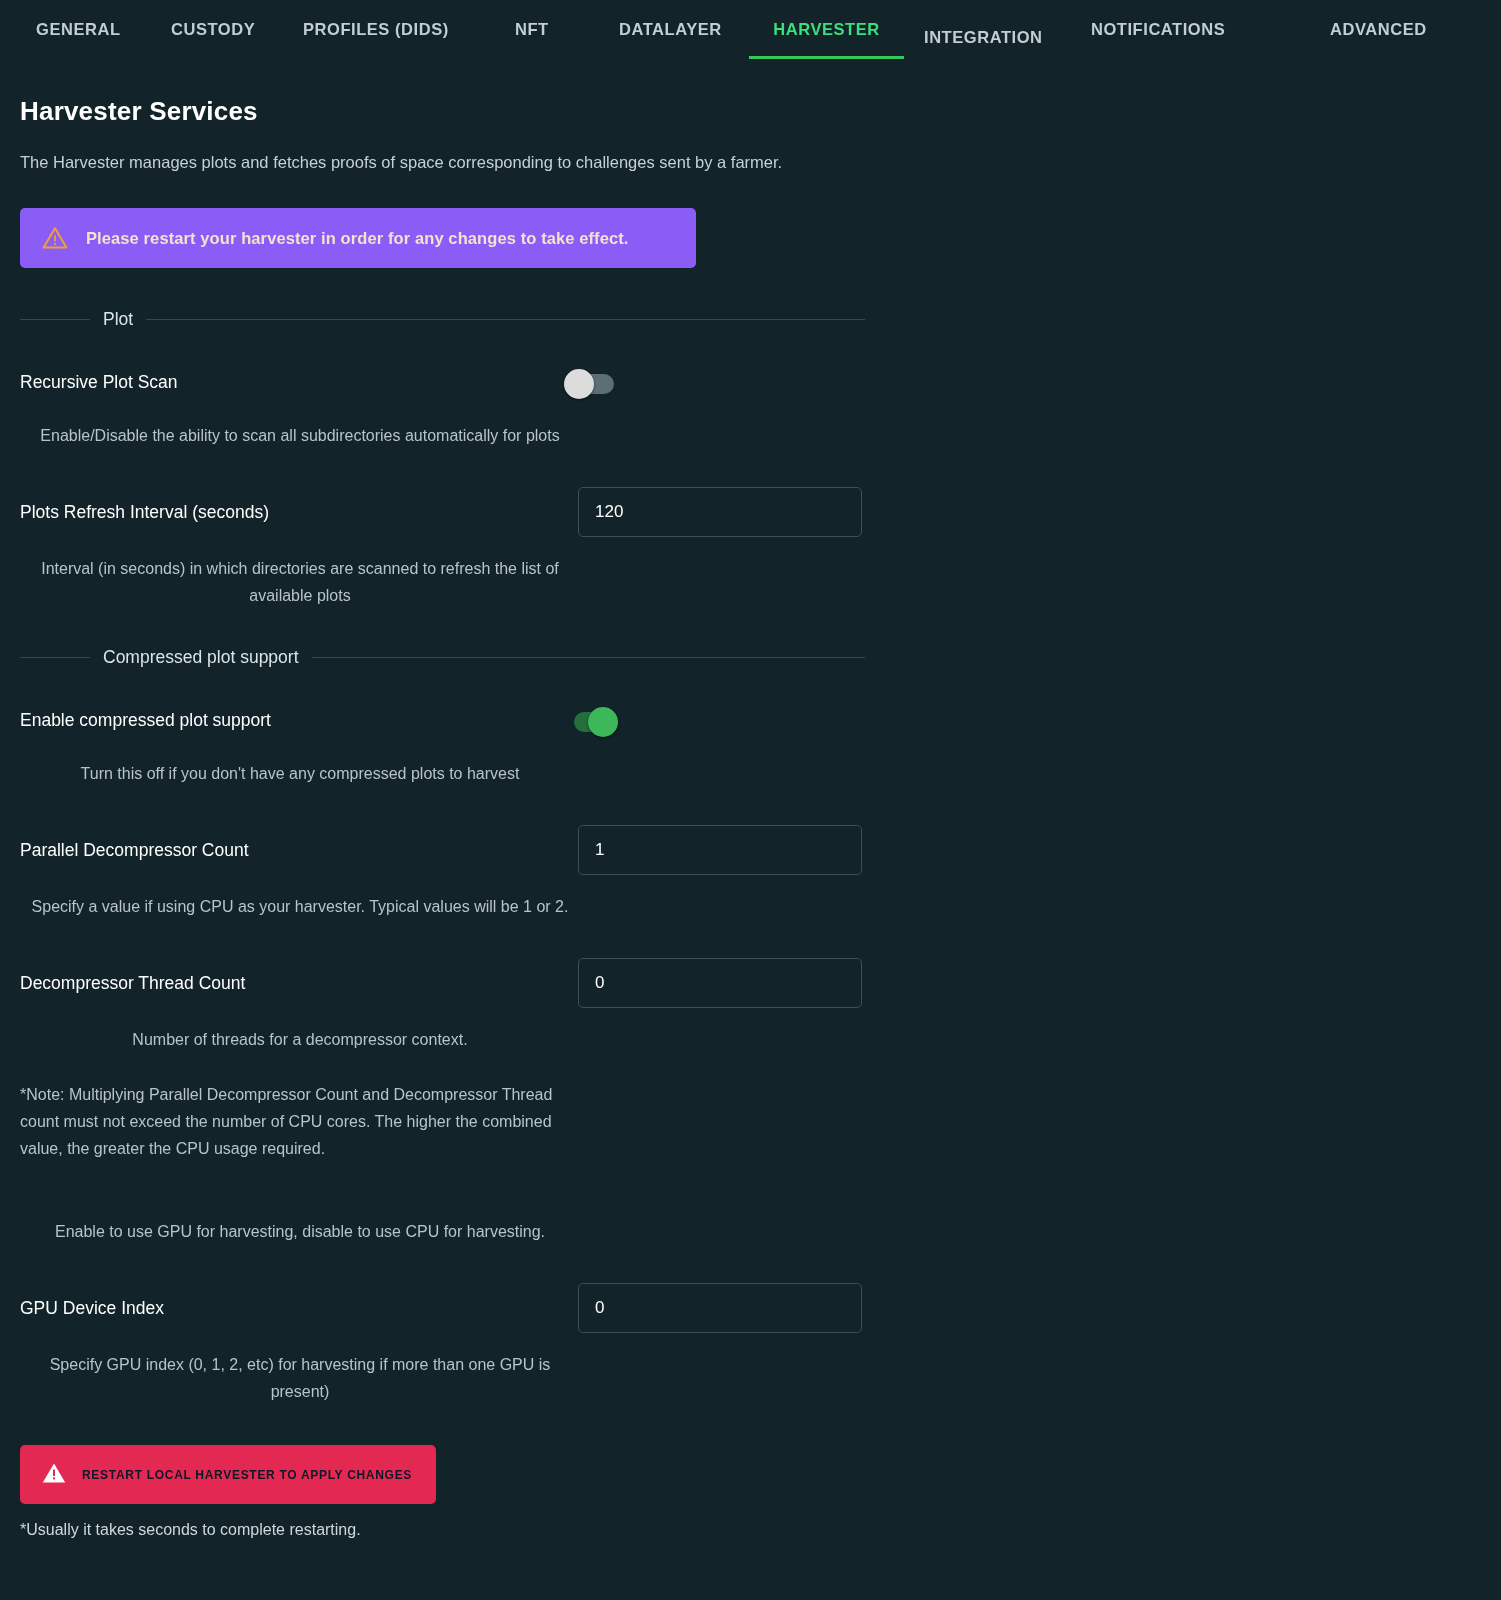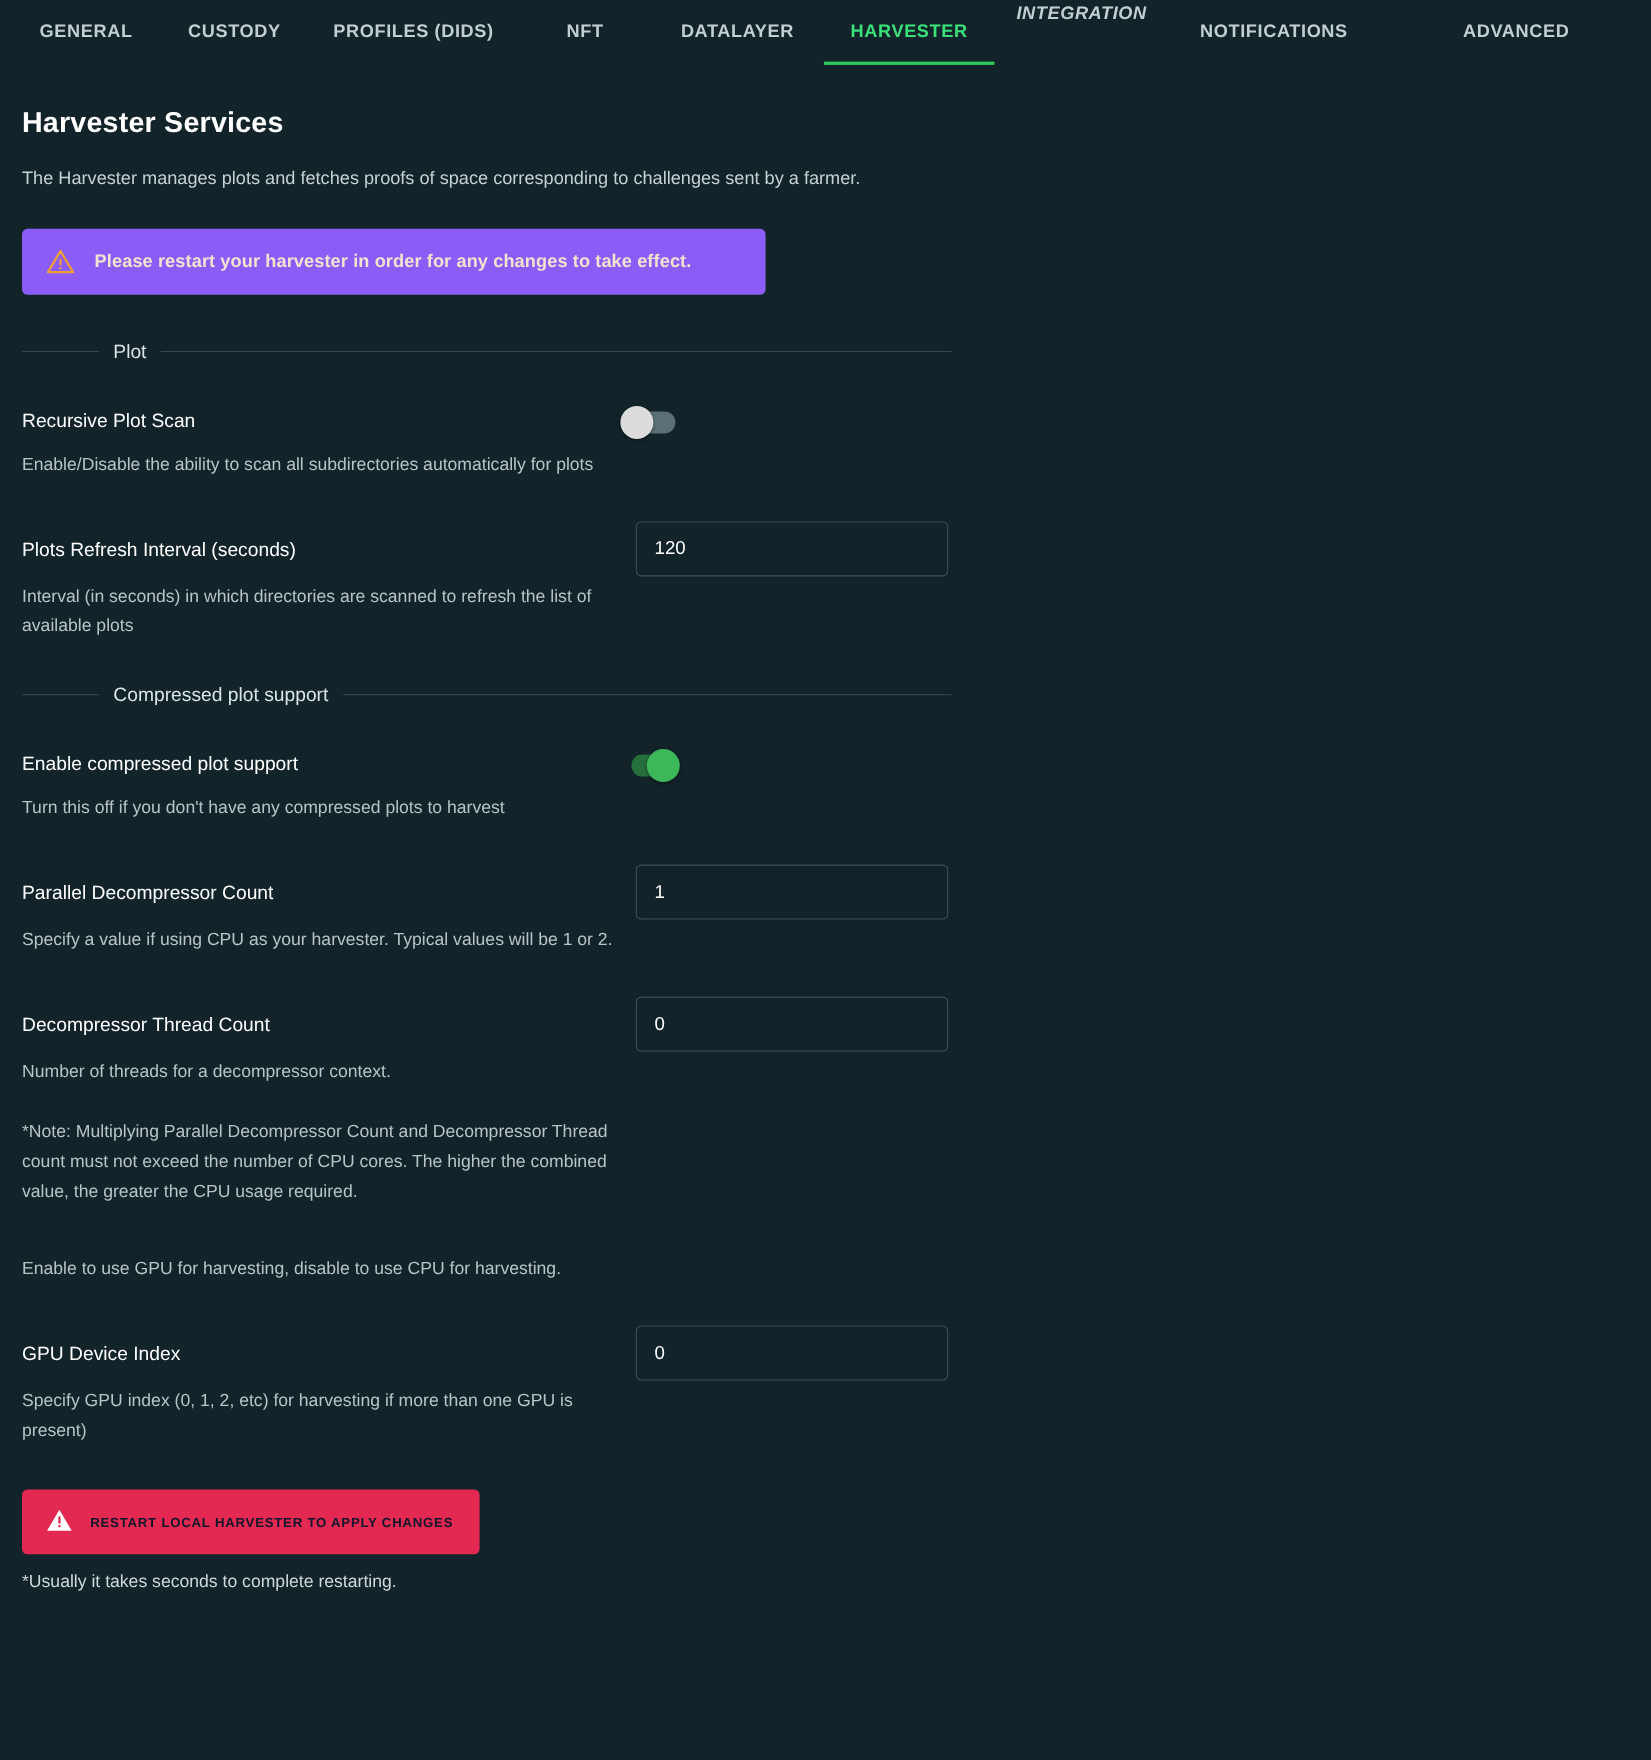--- a/index.html
+++ b/index.html
@@ -53,21 +53,21 @@
     background: #34C75F;
   }
 
   
   .tab-general      { position:absolute; left: 36px;   top: 20px; }
   .tab-custody      { position:absolute; left: 171px;  top: 20px; }
   .tab-profiles     { position:absolute; left: 303px;  top: 20px; }
   .tab-nft          { position:absolute; left: 515px;  top: 20px; }
   .tab-datalayer    { position:absolute; left: 619px;  top: 20px; }
   .tab-harvester    { position:absolute; left: 749px;  top: 20px; width: 155px; }
-  .tab-integration  { position:absolute; left: 924px;  top: 3px; font-style: italic; }
+  .tab-integration  { position:absolute; left: 924px;  top: 28px; }
   .tab-notifications{ position:absolute; left: 1091px; top: 20px; }
   .tab-advanced     { position:absolute; left: 1330px; top: 20px; }
 
   
   .content {
     position: absolute;
     left: 20px;
     top: 96px;
     width: 1460px;
   }
@@ -151,21 +151,22 @@
   .setting-control {
     flex: 0 0 auto;
     display: flex;
     align-items: center;
   }
   .setting-help {
     font-size: 16px;
     line-height: 27px;
     color: #b8c4c7;
     max-width: 560px;
-    margin-top: 5px;
+    margin-top: 18px;
+    text-align: center;
   }
   .note-block {
     font-size: 16px;
     line-height: 27px;
     color: #b8c4c7;
     max-width: 560px;
     margin: 28px 0 0 0;
   }
 
   

